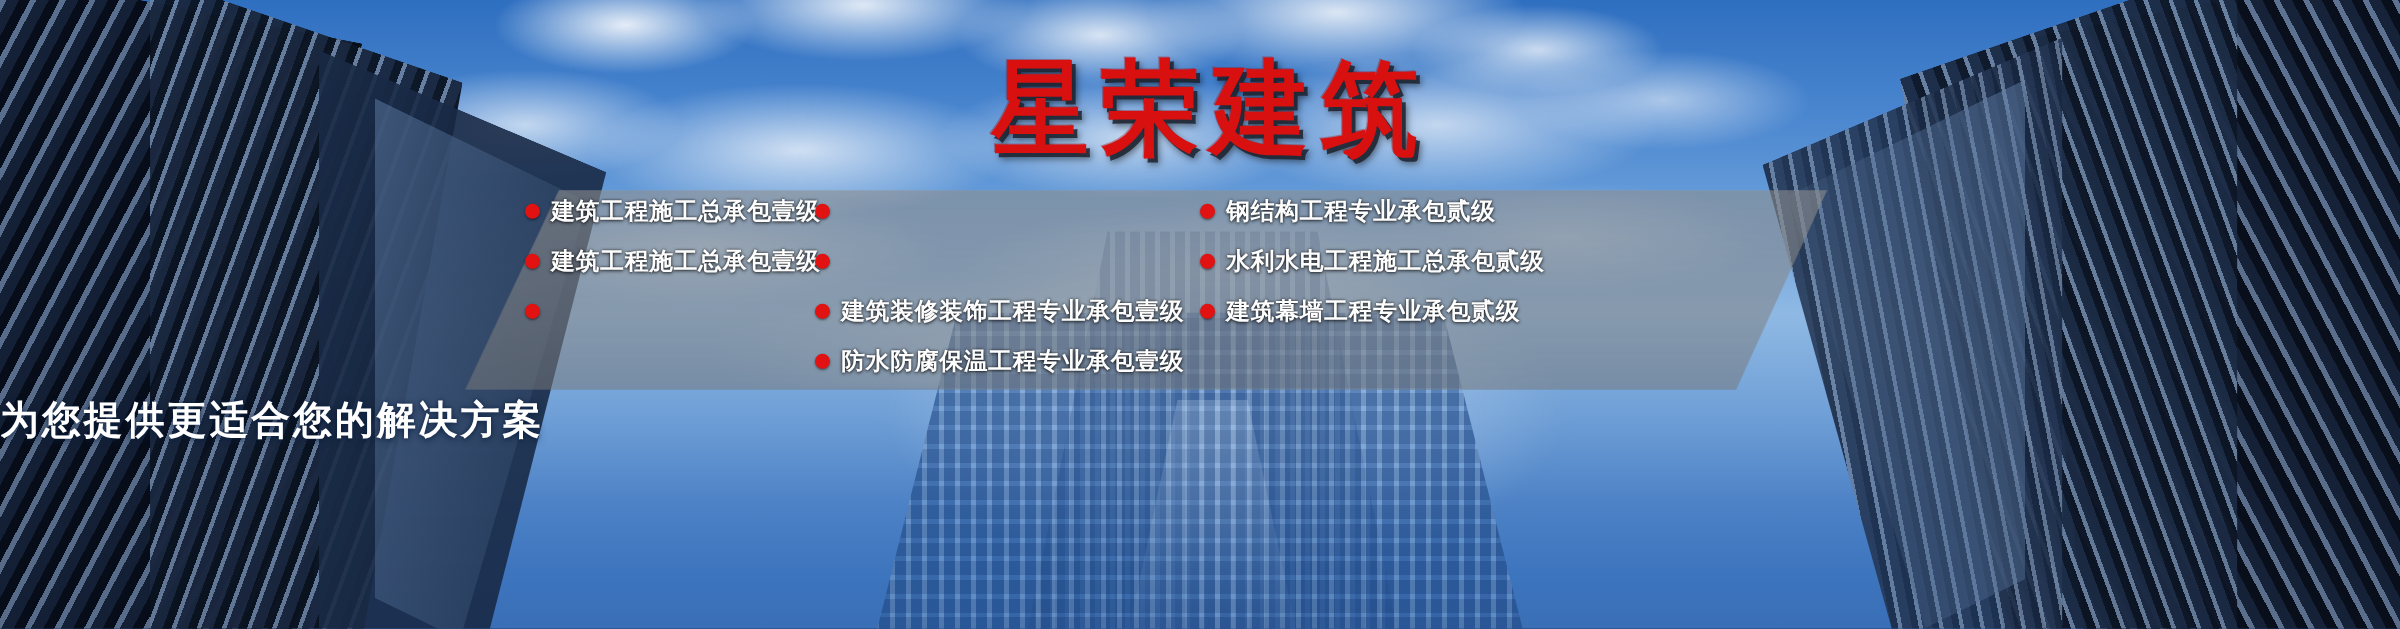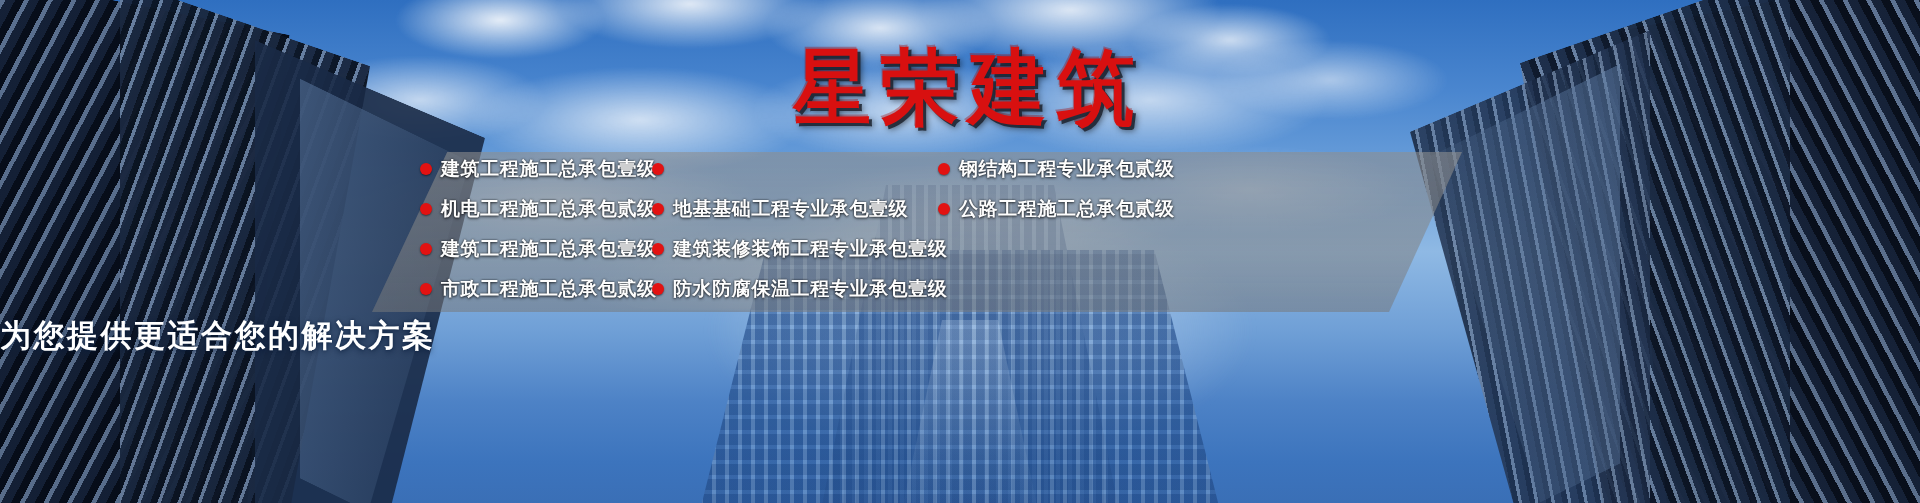--- a/index.html
+++ b/index.html
@@ -198,21 +198,21 @@
 
   .panel-inner{
     position:absolute;left:0;top:0;width:1090px;height:160px;
   }
 
   .col{
     position:absolute;top:0;
   }
   .col-1{left:48px;}
   .col-2{left:280px;}
-  .col-3{left:566px;font-family:Liberation Mono, monospace;}
+  .col-3{left:588px;font-family:Liberation Mono, monospace;}
 
   .item{
     display:flex;align-items:center;
     height:33px;margin-bottom:7px;
     white-space:nowrap;
   }
   .bullet{
     width:12px;height:12px;border-radius:50%;
     background:#e21212;
     flex:0 0 12px;
@@ -295,58 +295,56 @@
 
     <div class="panel-inner">
 
       <div class="col col-1">
         <div class="item">
           <span class="bullet"></span>
           <span class="item-label">建筑工程施工总承包壹级</span>
         </div>
         <div class="item">
           <span class="bullet"></span>
-          <span class="item-label">机电工程施工总承包贰级</span>
-        </div>
-        <div class="item">
-          <span class="bullet"></span>
           <span class="item-label">建筑工程施工总承包壹级</span>
         </div>
         <div class="item">
           <span class="bullet"></span>
-          <span class="item-label">市政工程施工总承包贰级</span>
         </div>
       </div>
 
       <div class="col col-2">
         <div class="item">
           <span class="bullet"></span>
         </div>
         <div class="item">
           <span class="bullet"></span>
-          <span class="item-label">地基基础工程专业承包壹级</span>
         </div>
         <div class="item">
           <span class="bullet"></span>
           <span class="item-label">建筑装修装饰工程专业承包壹级</span>
         </div>
         <div class="item">
           <span class="bullet"></span>
           <span class="item-label">防水防腐保温工程专业承包壹级</span>
         </div>
       </div>
 
       <div class="col col-3">
         <div class="item">
           <span class="bullet"></span>
           <span class="item-label">钢结构工程专业承包贰级</span>
         </div>
         <div class="item">
           <span class="bullet"></span>
-          <span class="item-label">公路工程施工总承包贰级</span>
+          <span class="item-label">水利水电工程施工总承包贰级</span>
+        </div>
+        <div class="item">
+          <span class="bullet"></span>
+          <span class="item-label">建筑幕墙工程专业承包贰级</span>
         </div>
       </div>
 
     </div>
   </div>
 
   <div class="tagline">
     <span>为您提供更适合您的解决方案</span>
   </div>
 

